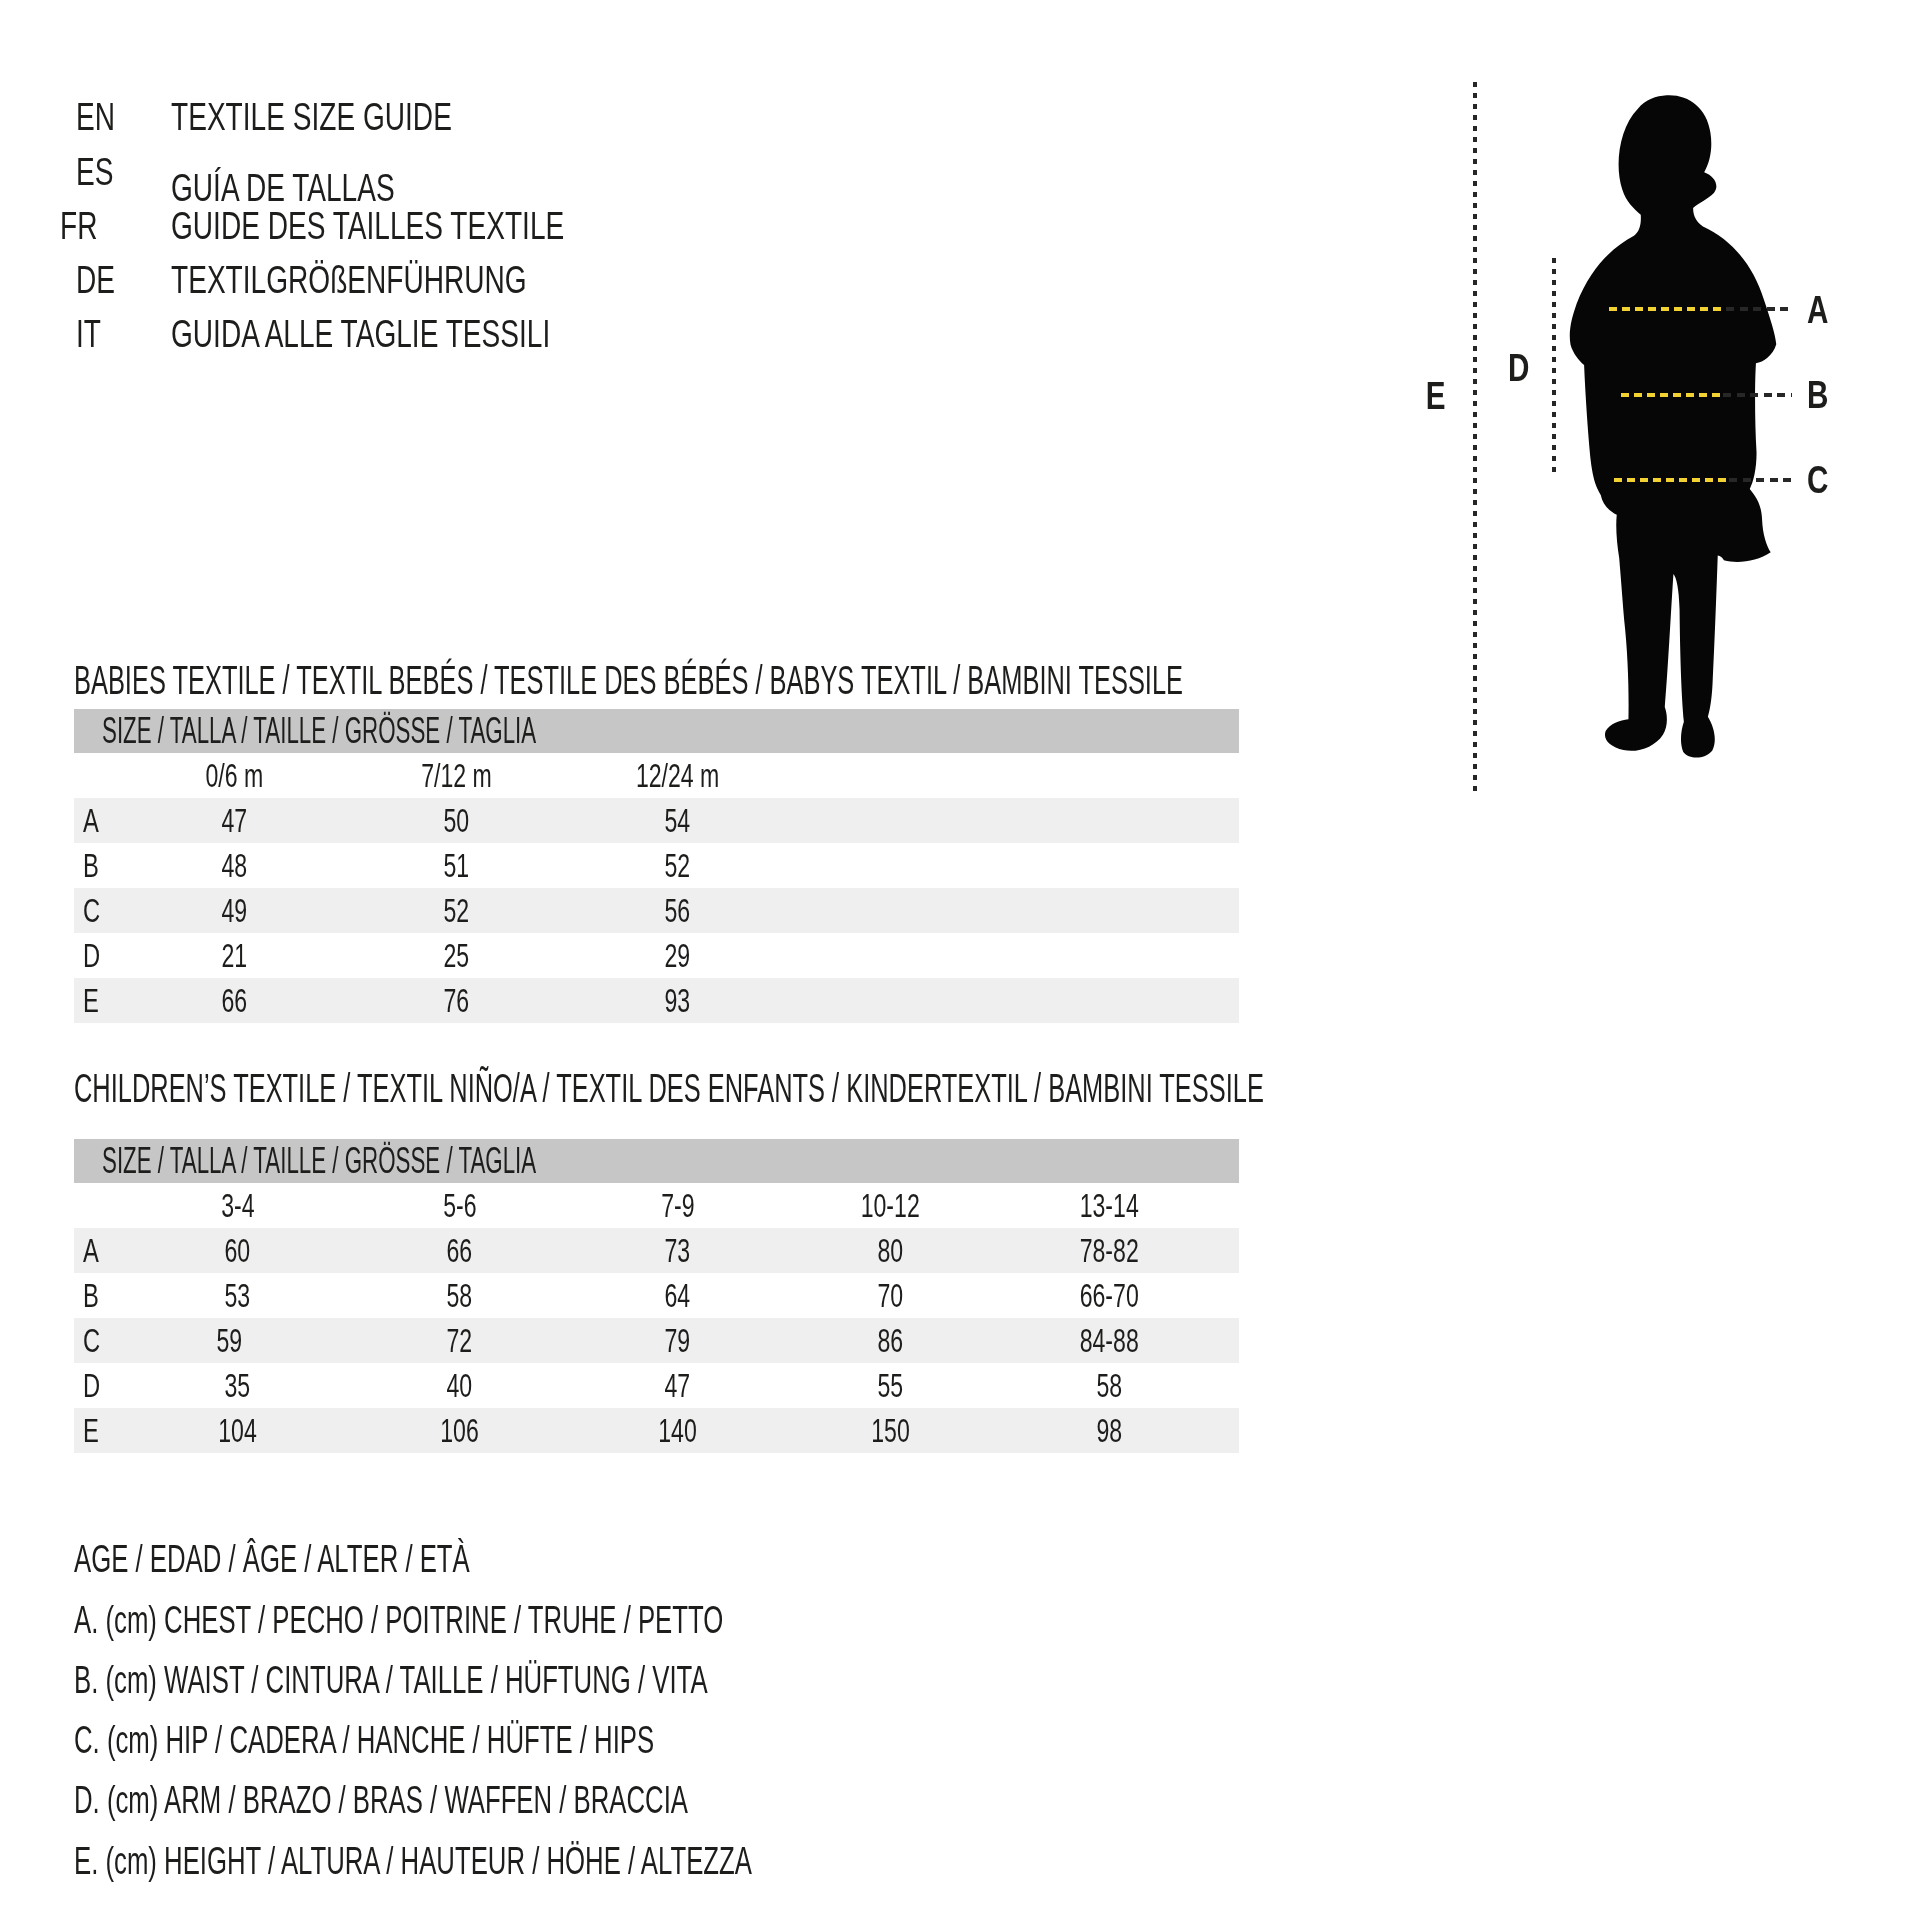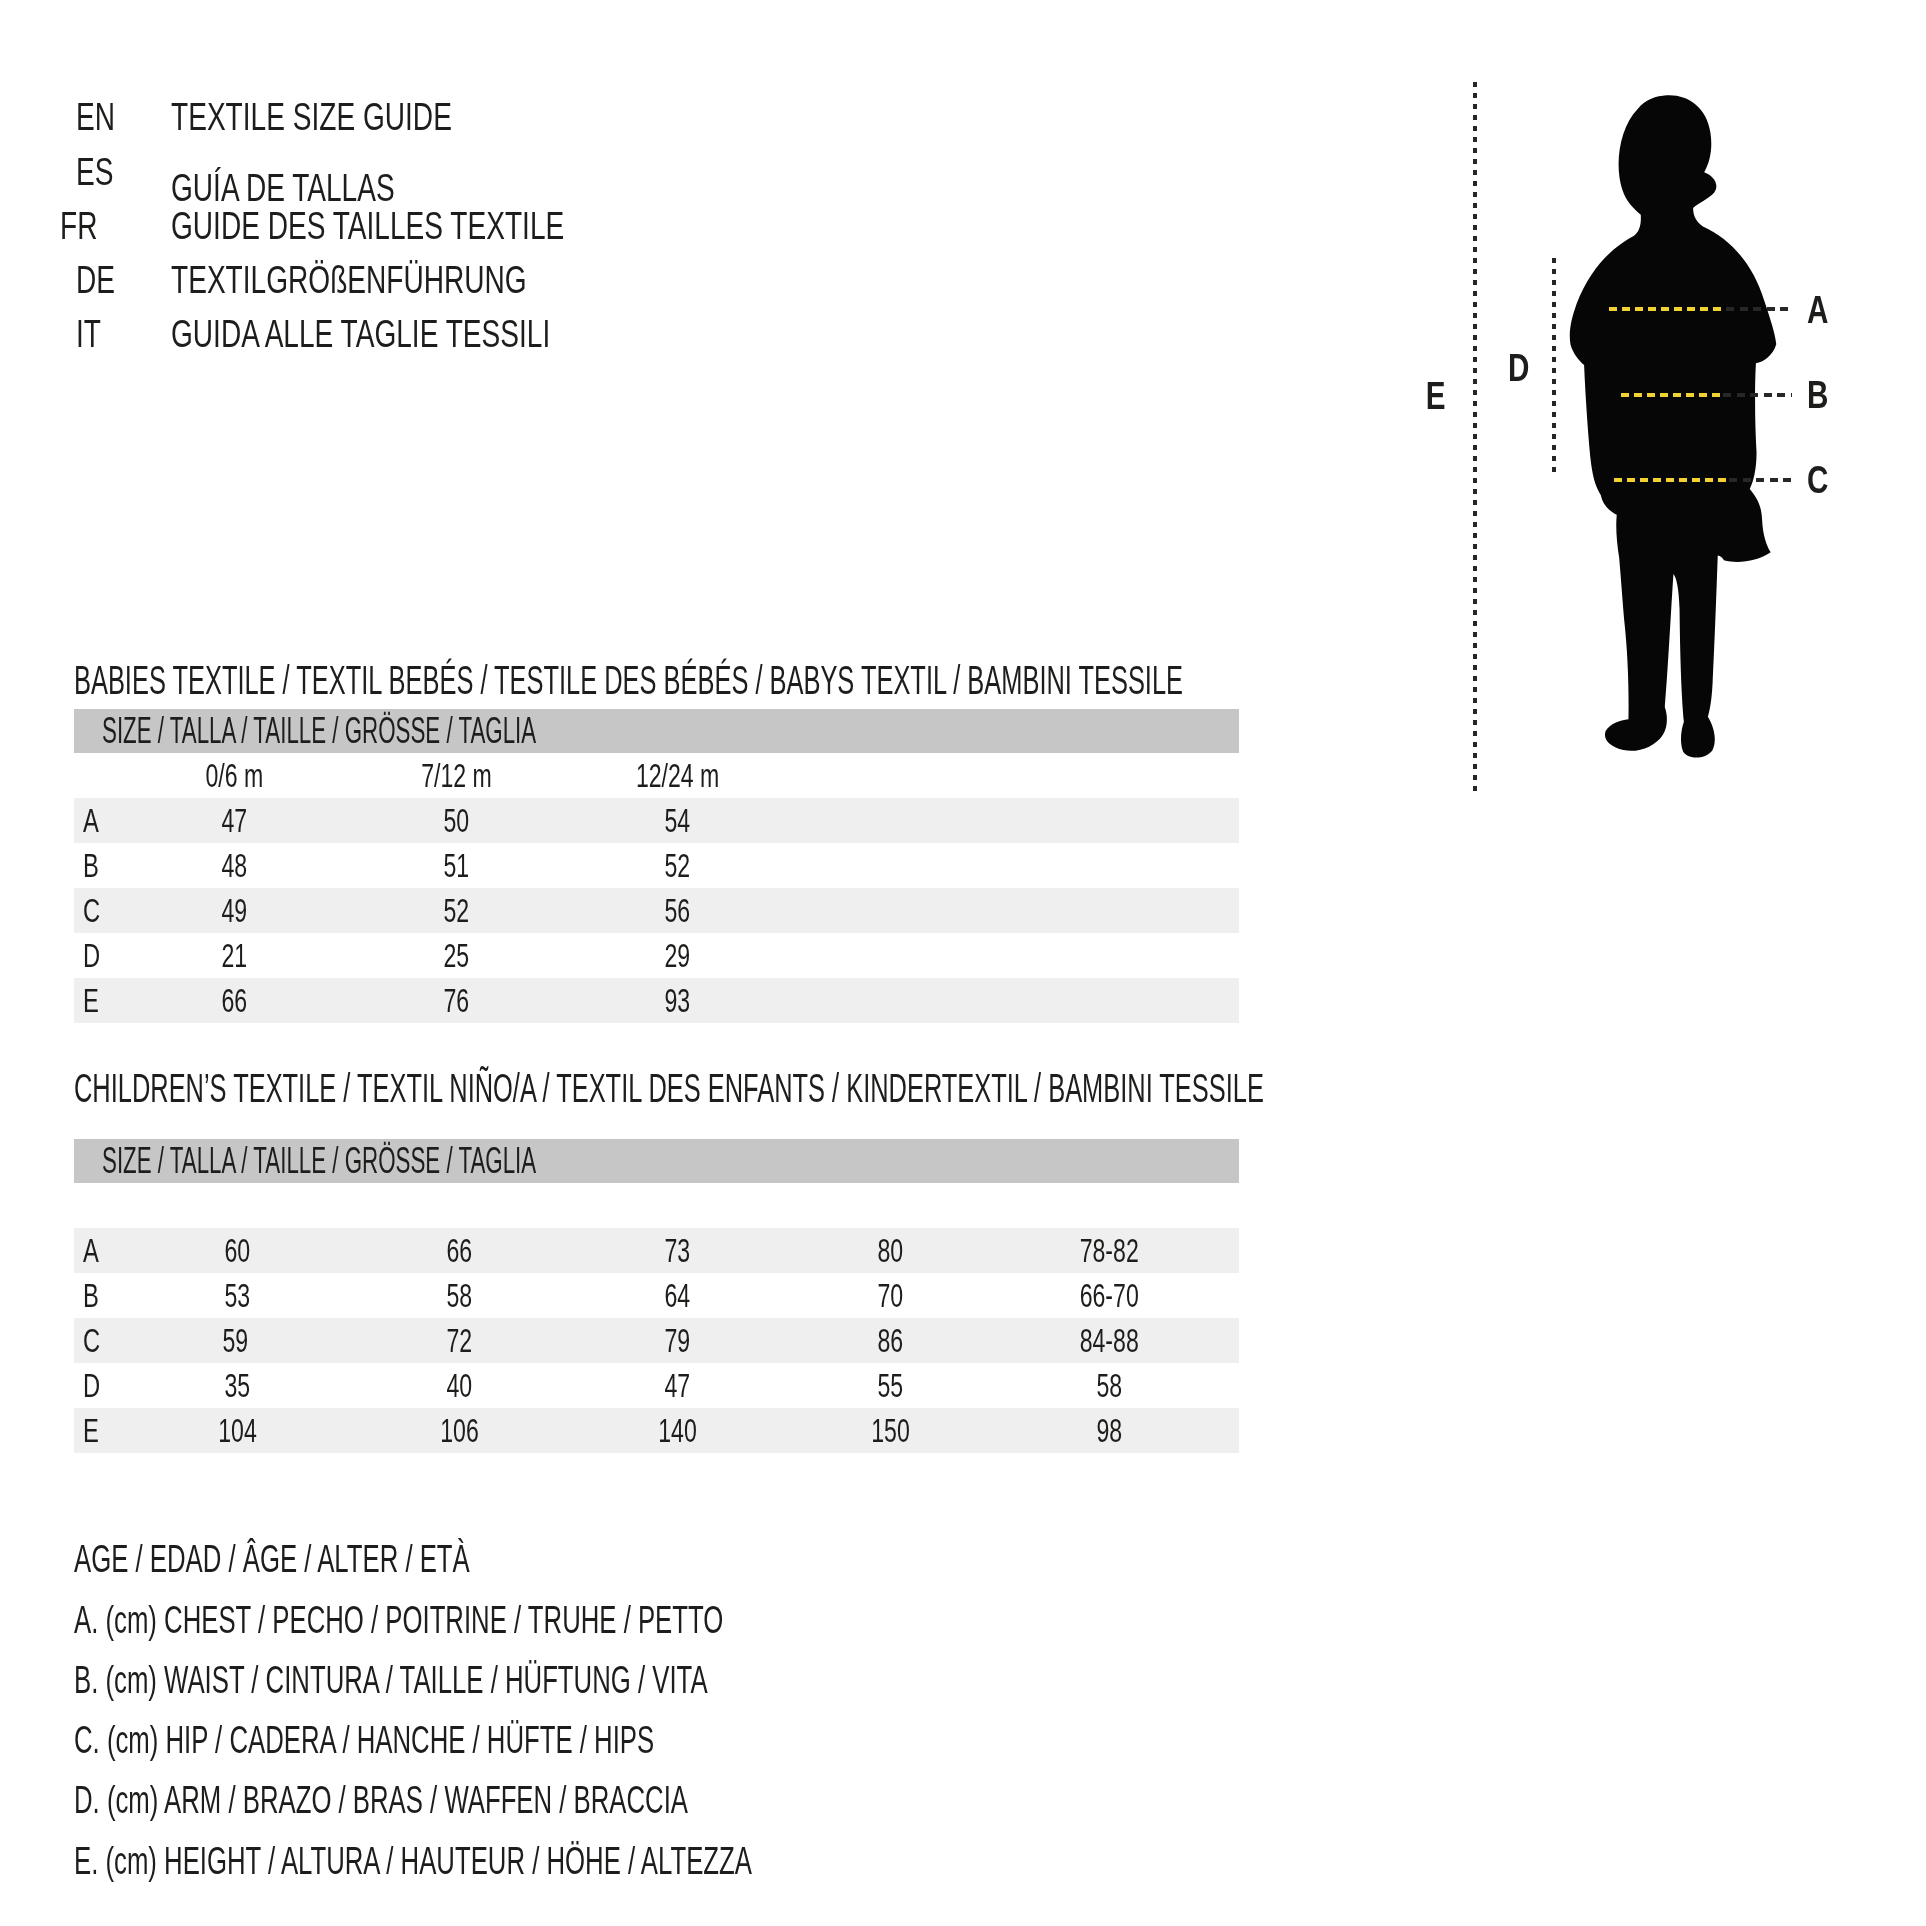--- a/index.html
+++ b/index.html
@@ -186,40 +186,47 @@
 
 <span class="abs section-title" style="left:74px;top:1068px;">
   <span class="cx">CHILDREN’S TEXTILE / TEXTIL NIÑO/A / TEXTIL DES ENFANTS / KINDERTEXTIL / BAMBINI TESSILE</span>
 </span>
 
 <div class="abs size-table" style="left:74px;top:1139px;height:314px;">
   <div class="size-bar">
     <span class="size-bar-label"><span class="cx">SIZE / TALLA / TAILLE / GRÖSSE / TAGLIA</span></span>
   </div>
 
+  <div class="thead-row">
+    <span class="cell" style="left:71px;"><span class="cxc">3-4</span></span>
+    <span class="cell" style="left:293px;"><span class="cxc">5-6</span></span>
+    <span class="cell" style="left:511px;"><span class="cxc">7-9</span></span>
+    <span class="cell" style="left:724px;"><span class="cxc">10-12</span></span>
+    <span class="cell" style="left:943px;"><span class="cxc">13-14</span></span>
+  </div>
 
   <div class="trow striped" style="top:89px;">
     <span class="rlabel"><span class="cx72">A</span></span>
     <span class="cell" style="left:71px;"><span class="cxc">60</span></span>
     <span class="cell" style="left:293px;"><span class="cxc">66</span></span>
     <span class="cell" style="left:511px;"><span class="cxc">73</span></span>
     <span class="cell" style="left:724px;"><span class="cxc">80</span></span>
     <span class="cell" style="left:943px;"><span class="cxc">78-82</span></span>
   </div>
   <div class="trow" style="top:134px;">
     <span class="rlabel"><span class="cx72">B</span></span>
     <span class="cell" style="left:71px;"><span class="cxc">53</span></span>
     <span class="cell" style="left:293px;"><span class="cxc">58</span></span>
     <span class="cell" style="left:511px;"><span class="cxc">64</span></span>
     <span class="cell" style="left:724px;"><span class="cxc">70</span></span>
     <span class="cell" style="left:943px;"><span class="cxc">66-70</span></span>
   </div>
   <div class="trow striped" style="top:179px;">
     <span class="rlabel"><span class="cx72">C</span></span>
-    <span class="cell" style="left:69px;"><span class="cxc">59</span></span>
+    <span class="cell" style="left:63px;"><span class="cxc">59</span></span>
     <span class="cell" style="left:293px;"><span class="cxc">72</span></span>
     <span class="cell" style="left:511px;"><span class="cxc">79</span></span>
     <span class="cell" style="left:724px;"><span class="cxc">86</span></span>
     <span class="cell" style="left:943px;"><span class="cxc">84-88</span></span>
   </div>
   <div class="trow" style="top:224px;">
     <span class="rlabel"><span class="cx72">D</span></span>
     <span class="cell" style="left:71px;"><span class="cxc">35</span></span>
     <span class="cell" style="left:293px;"><span class="cxc">40</span></span>
     <span class="cell" style="left:511px;"><span class="cxc">47</span></span>

